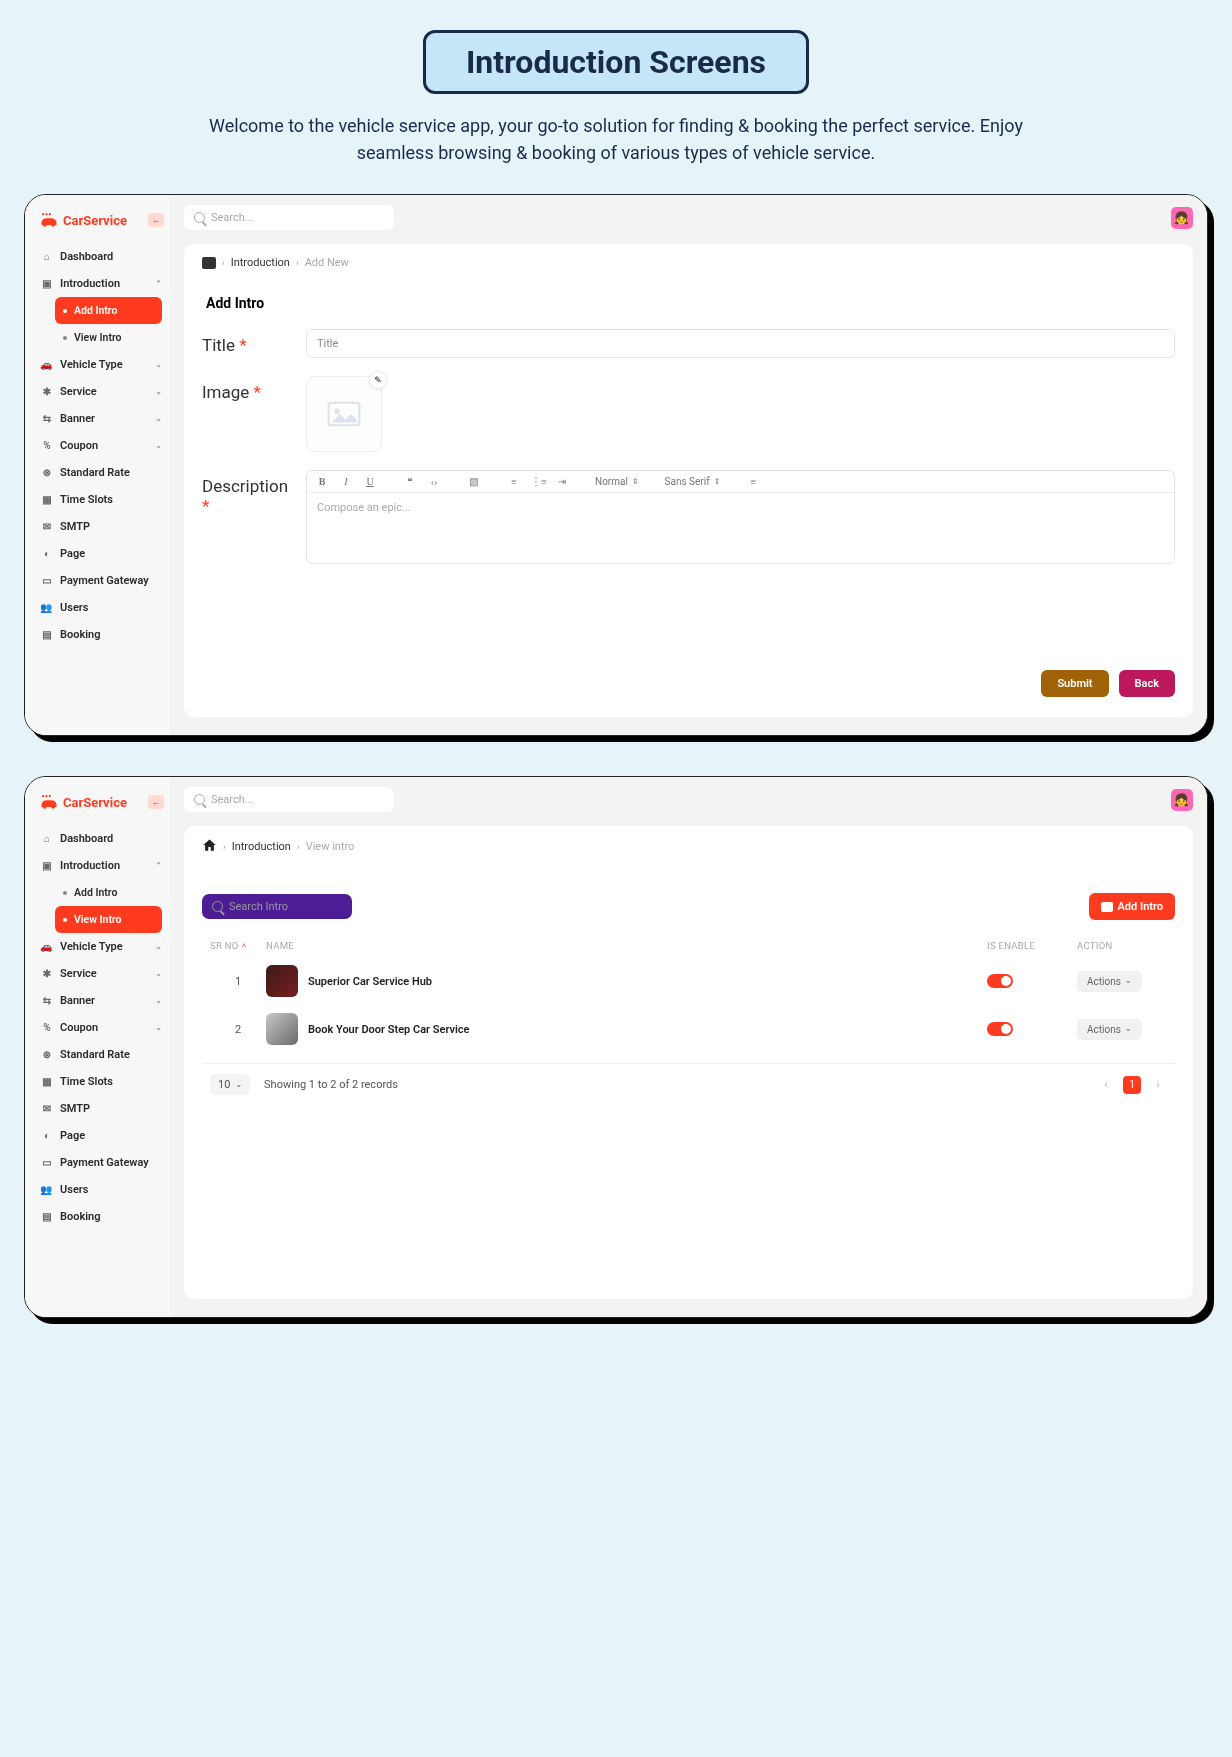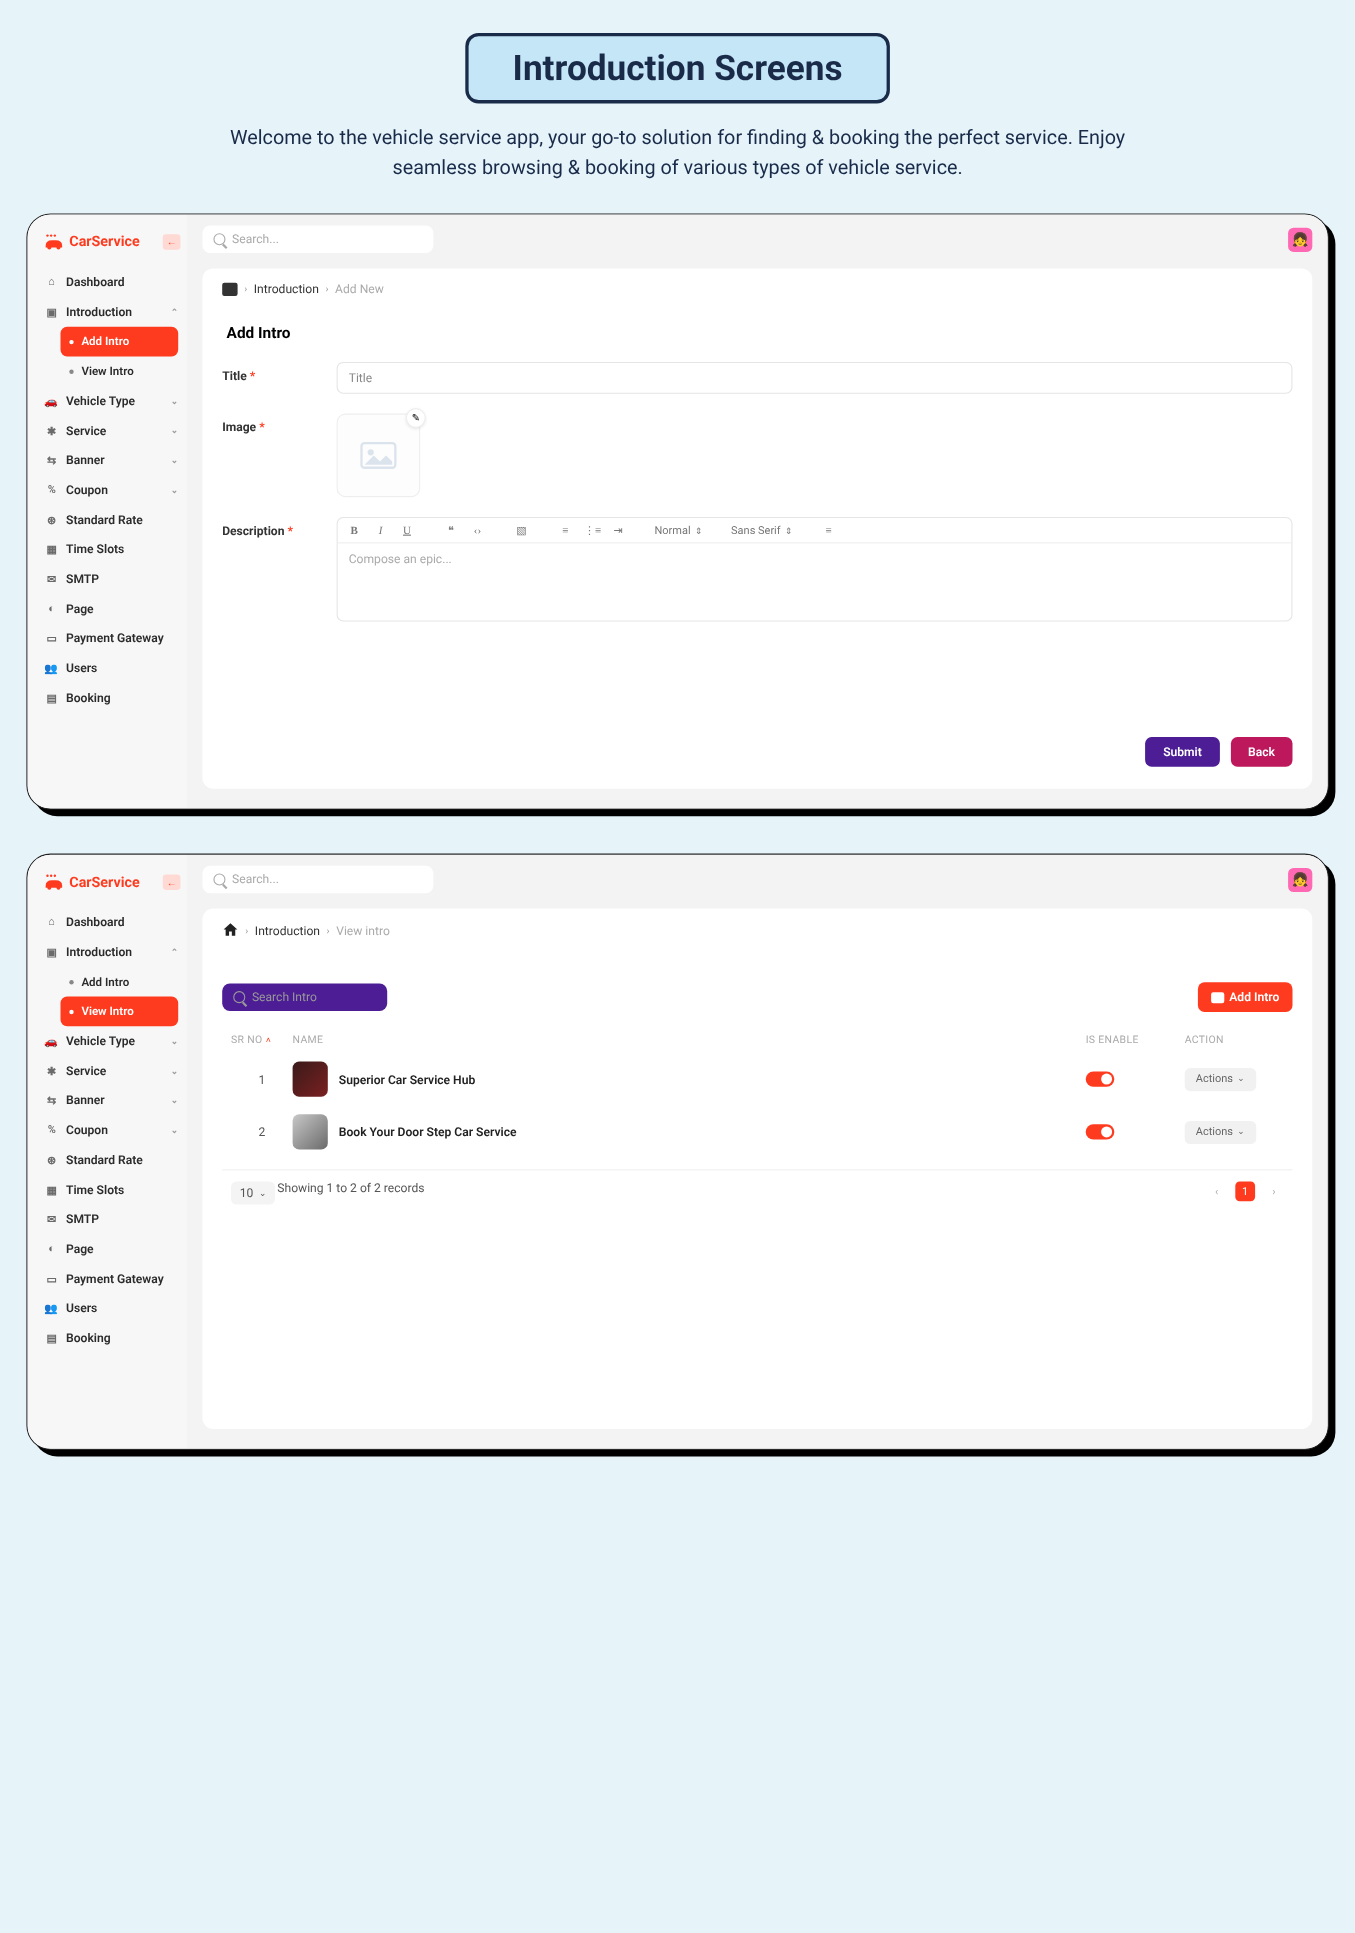--- a/index.html
+++ b/index.html
@@ -35,60 +35,60 @@
 .avatar { width: 22px; height: 22px; border-radius: 5px; background: #ff69b4; margin-left: auto; display:flex;align-items:center;justify-content:center;font-size:12px; }
 
 .content-panel { background: #fff; border-radius: 10px; padding: 12px 18px 20px; flex: 1; display: flex; flex-direction: column; position: relative; }
 .breadcrumb { display: flex; align-items: center; gap: 6px; font-size: 11px; color: #333; margin-bottom: 18px; }
 .breadcrumb .bc-icn { width: 14px; height: 12px; background: #333; border-radius: 2px; display:inline-block; }
 .breadcrumb .sep { color: #999; font-size: 9px; }
 .breadcrumb .muted { color: #aaa; }
 
 .form-title { font-size: 14px; font-weight: 700; margin: 8px 0 18px 4px; }
 .form-row { display: flex; gap: 16px; margin-bottom: 18px; }
-.form-label { width: 88px; font-size: 11px; color: #333; font-weight: 700; padding-top: 6px; }
+.form-label { width: 88px; font-size: 17px; color: #333; font-weight: 400; padding-top: 6px; }
 .req { color: #ff3b1f; }
 .form-field { flex: 1; }
 .text-input { width: 100%; border: 1px solid #e5e5e5; border-radius: 6px; padding: 7px 10px; font-size: 11px; color: #888; }
 
 .img-upload { width: 76px; height: 76px; border: 1px solid #eee; border-radius: 8px; display: flex; align-items: center; justify-content: center; position: relative; background:#fdfdfd; }
 .img-upload svg { width: 34px; height: 28px; opacity: 0.35; }
 .img-edit { position: absolute; top: -6px; right: -6px; width: 18px; height: 18px; background: #fff; border: 1px solid #eee; border-radius: 50%; display: flex; align-items: center; justify-content: center; font-size: 9px; box-shadow: 0 1px 3px rgba(0,0,0,.1); }
 
 .rte { border: 1px solid #e5e5e5; border-radius: 6px; overflow: hidden; }
 .rte-toolbar { display: flex; align-items: center; gap: 10px; padding: 5px 8px; border-bottom: 1px solid #eee; font-size: 10px; color: #777; flex-wrap: wrap; }
 .rte-toolbar .tb-btn { width: 14px; text-align: center; font-family: Georgia, serif; }
 .rte-toolbar .sel { font-size: 10px; color:#777; display:flex; align-items:center; gap:4px; }
 .rte-body { padding: 8px 10px; font-size: 11px; color: #aaa; min-height: 70px; }
 
 .toggle { width: 28px; height: 14px; background: #ddd; border-radius: 8px; position: relative; }
 .toggle::after { content: ''; position: absolute; left: 2px; top: 2px; width: 10px; height: 10px; background: #aaa; border-radius: 50%; }
 
 .form-actions { display: flex; gap: 10px; justify-content: flex-end; margin-top: auto; }
 .btn { padding: 7px 16px; border-radius: 6px; font-size: 11px; font-weight: 600; border: none; cursor: pointer; }
-.btn-primary { background: #4c1d95; color: #fff; }
+.btn-primary { background: #a16207; color: #fff; }
 .btn-dark { background: #be185d; color: #fff; }
 
 
 .list-toolbar { display: flex; align-items: center; gap: 10px; margin-bottom: 14px; }
 .list-search { background: #4c1d95; border-radius: 7px; padding: 6px 10px; font-size: 11px; color: #999; display: flex; align-items: center; gap: 6px; width: 150px; }
 .add-btn { margin-left: auto; background: #ff3b1f; color:#fff; border-radius: 6px; padding: 7px 12px; font-size: 11px; font-weight: 600; display:flex; align-items:center; gap:5px; }
 .add-btn .plus-icn { width:12px; height:10px; background:#fff; border-radius:2px; }
 
 .table-head { display: grid; grid-template-columns: 56px 1fr 90px 90px; font-size: 9.5px; color: #aaa; letter-spacing: .3px; padding: 6px 8px; text-transform: uppercase; }
 .table-head .srno { display:flex; gap:3px; align-items:center; }
 .table-row { display: grid; grid-template-columns: 56px 1fr 90px 90px; align-items: center; padding: 8px; font-size: 11px; }
 .table-row .sr { text-align: center; color: #555; }
 .table-row .name-cell { display: flex; align-items: center; gap: 10px; font-weight: 600; color: #222; }
 .thumb { width: 32px; height: 32px; border-radius: 6px; background: #333; }
 .row-toggle { width: 26px; height: 14px; background: #ff3b1f; border-radius: 8px; position: relative; }
 .row-toggle::after { content:''; position:absolute; right:2px; top:2px; width:10px; height:10px; background:#fff; border-radius:50%; }
 .action-btn { background:#f1f1f1; border-radius:5px; padding: 5px 10px; font-size:10px; color:#666; display:inline-flex; gap:4px; }
 
-.table-footer { display:flex; align-items:flex-start; gap:2px; padding: 10px 8px 0; margin-top: 10px; border-top: 1px solid #f0f0f0; font-size: 11px; color:#555;}
+.table-footer { display:flex; align-items:center; gap:14px; padding: 10px 8px 0; margin-top: 10px; border-top: 1px solid #f0f0f0; font-size: 11px; color:#555;}
 .perpage { background:#f4f4f4; border-radius:5px; padding:4px 8px; display:flex; gap:5px; align-items:center; }
 .pager { margin-left:auto; display:flex; align-items:center; gap:8px; }
 .pager .pg { width:18px; height:18px; border-radius:4px; display:flex;align-items:center;justify-content:center; font-size:10px; color:#aaa; }
 .pager .pg.active { background:#ff3b1f; color:#fff; }
 
 .mag { width:11px; height:11px; border:1.5px solid currentColor; border-radius:50%; position:relative; display:inline-block; }
 .mag::after { content:''; position:absolute; width:5px; height:1.5px; background:currentColor; transform:rotate(45deg); bottom:-2px; right:-3px; }
 
 .home-icn svg { width:15px; height:14px; }
 

